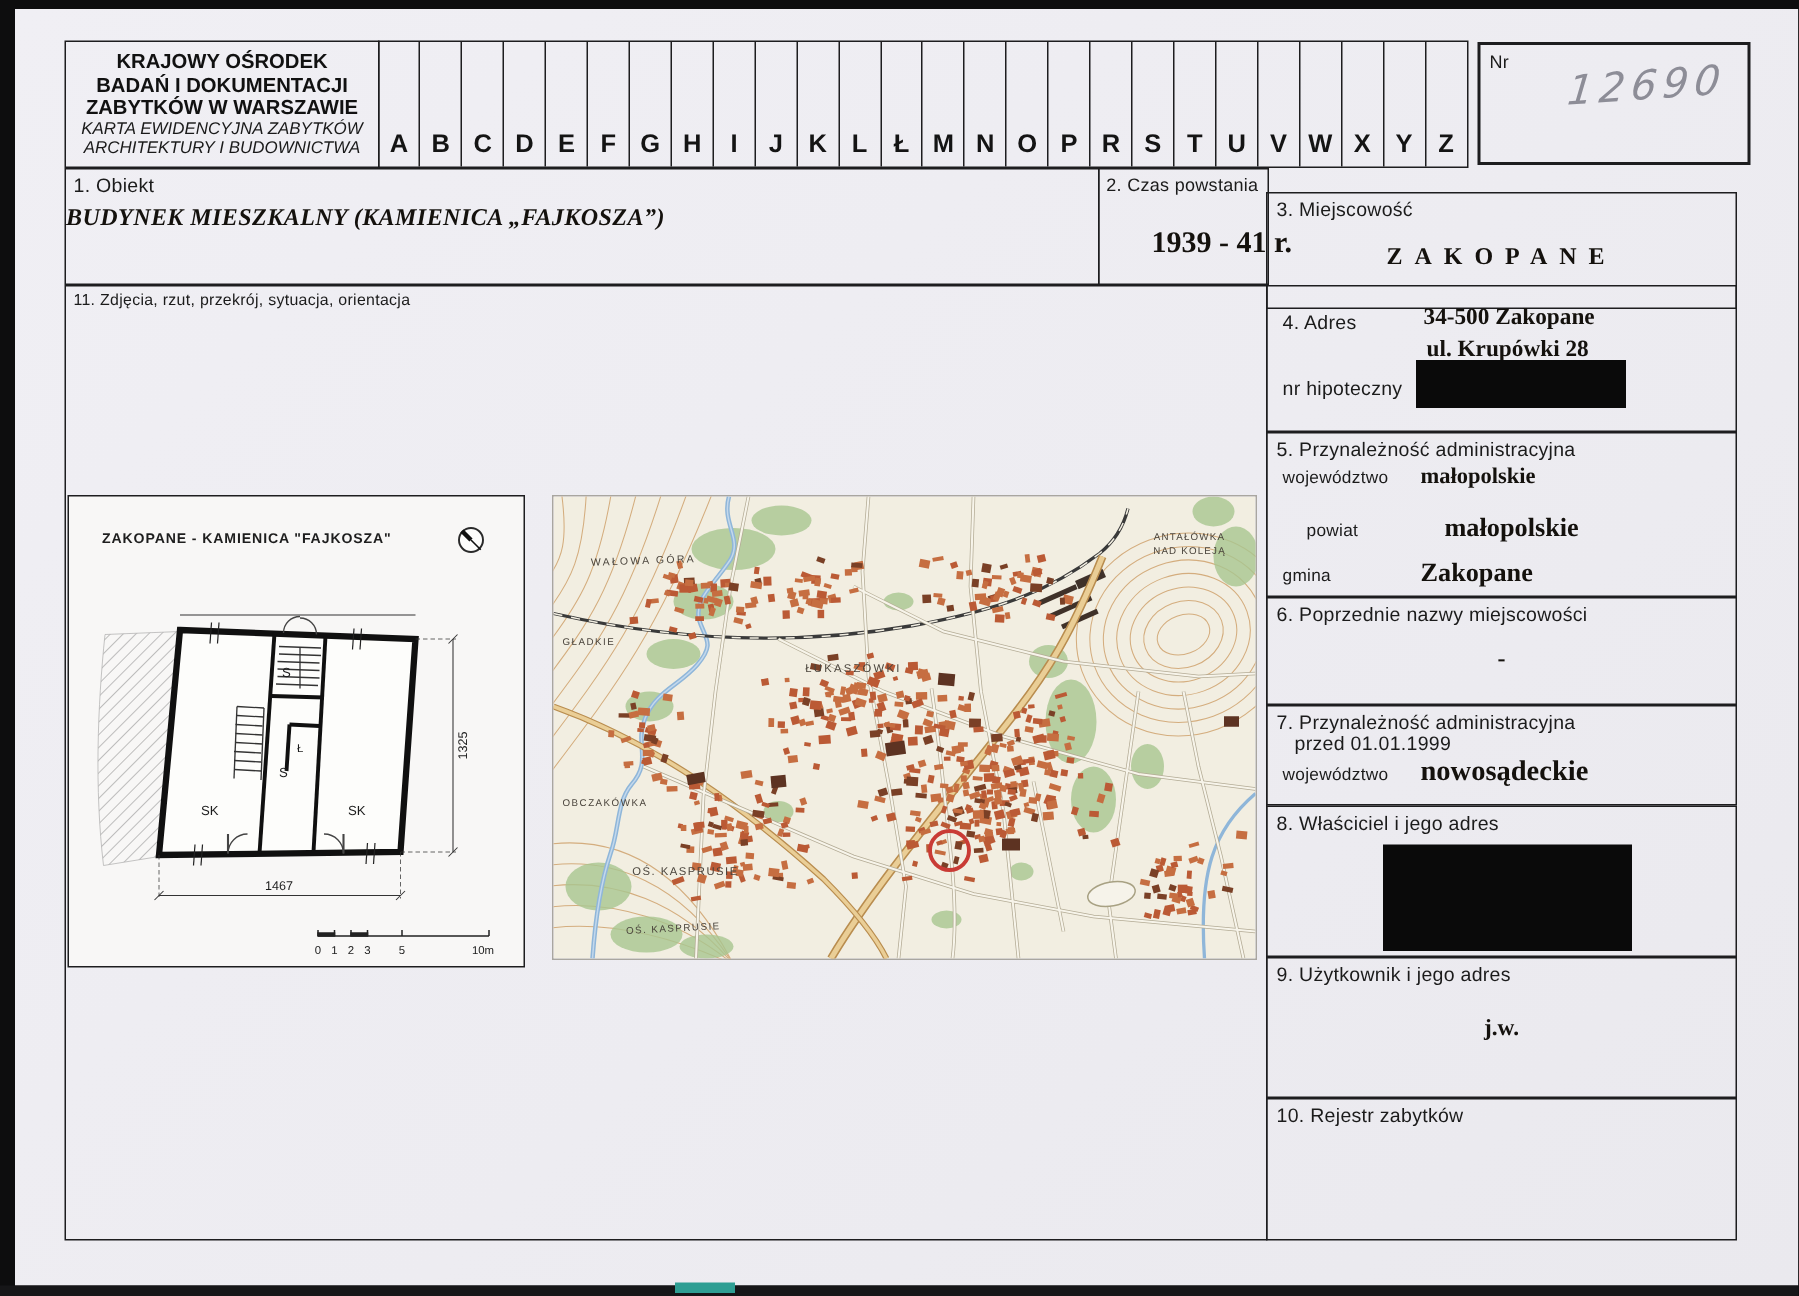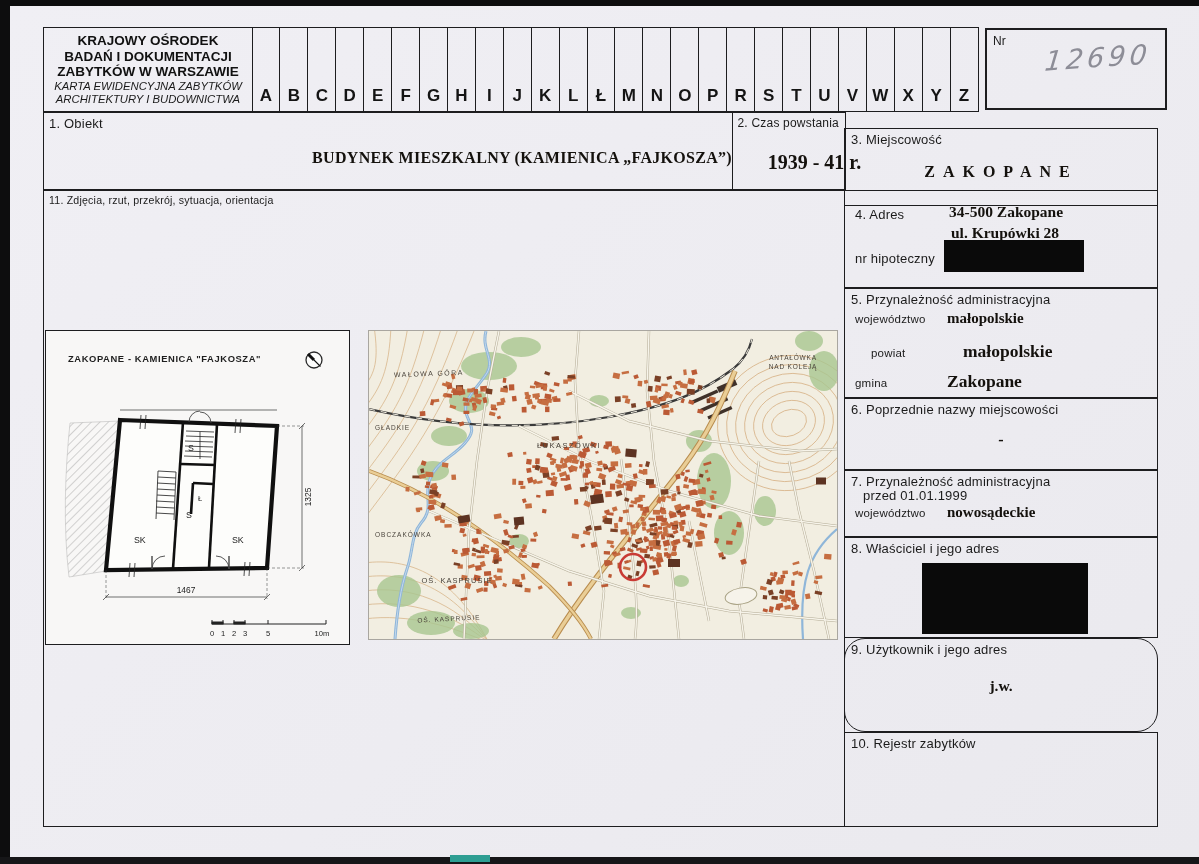--- a/index.html
+++ b/index.html
@@ -127,21 +127,21 @@
       </div>
     </div>
 
   <div class="box" style="left:985px;top:28px;width:182px;height:82px;border-width:2px;">
     <div class="abs lbl" style="left:6px;top:4px;font-size:12px;">Nr</div>
     <div class="abs handwrite" style="left:58px;top:12px;">12690</div>
   </div>
 
   <div class="box" style="left:43px;top:112px;width:690px;height:78px;">
     <div class="abs lbl" style="left:5px;top:3px;">1. Obiekt</div>
-    <div class="abs serif" style="left:0;top:36px;width:100%;text-align:right;font-size:16px;letter-spacing:.3px;">BUDYNEK MIESZKALNY (KAMIENICA „FAJKOSZA”)</div>
+    <div class="abs serif" style="left:0;top:24px;width:100%;text-align:left;font-size:16px;letter-spacing:.3px;font-style:italic;">BUDYNEK MIESZKALNY (KAMIENICA „FAJKOSZA”)</div>
   </div>
   <div class="box" style="left:731.5px;top:112px;width:114px;height:78px;">
     <div class="abs lbl" style="left:5px;top:3px;font-size:12px;">2. Czas powstania</div>
     <div class="abs serif" style="left:0;top:38px;width:100%;text-align:center;font-size:20px;padding-left:26px;">1939 - 41 r.</div>
   </div>
   <div class="box" style="left:844px;top:112px;width:314px;height:78px;margin-top:16px;">
     <div class="abs lbl" style="left:6px;top:3px;">3. Miejscowość</div>
     <div class="abs serif" style="left:0;top:34px;width:100%;text-align:center;font-size:16px;letter-spacing:8px;">ZAKOPANE</div>
   </div>
 
@@ -176,30 +176,30 @@
   <div class="box" style="left:844px;top:398px;width:314px;height:72px;">
     <div class="abs lbl" style="left:6px;top:3px;">6. Poprzednie nazwy miejscowości</div>
     <div class="abs serif dash-val" style="left:0;top:32px;width:100%;text-align:center;">-</div>
   </div>
 
   <div class="box" style="left:844px;top:470px;width:314px;height:67px;">
     <div class="abs lbl" style="left:6px;top:3px;">7. Przynależność administracyjna</div>
     <div class="abs lbl" style="left:18px;top:17px;">przed 01.01.1999</div>
     <div class="rowfield" style="left:10px;top:33px;">
       <span class="lbl" style="width:92px;font-size:11.5px;">województwo</span>
-      <span class="serif" style="font-size:15px;">nowosądeckie</span>
+      <span class="serif" style="font-size:19px;">nowosądeckie</span>
     </div>
   </div>
 
   <div class="box" style="left:844px;top:537px;width:314px;height:101px;">
     <div class="abs lbl" style="left:6px;top:3px;">8. Właściciel i jego adres</div>
     <div class="redact" style="left:77px;top:25px;width:166px;height:71px;"></div>
   </div>
 
-  <div class="box" style="left:844px;top:638px;width:314px;height:94px;border-radius:21px;">
+  <div class="box" style="left:844px;top:638px;width:314px;height:94px;">
     <div class="abs lbl" style="left:6px;top:3px;">9. Użytkownik i jego adres</div>
     <div class="abs serif" style="left:0;top:38px;width:100%;text-align:center;font-size:15.5px;">j.w.</div>
   </div>
 
   <div class="box" style="left:844px;top:732px;width:314px;height:95px;">
     <div class="abs lbl" style="left:6px;top:3px;">10. Rejestr zabytków</div>
   </div>
 
   <div class="box" style="left:45px;top:330px;width:305px;height:315px;background:#f8f7f6;border-width:1.4px;">
     <svg width="302" height="312" viewBox="0 0 302 312">

